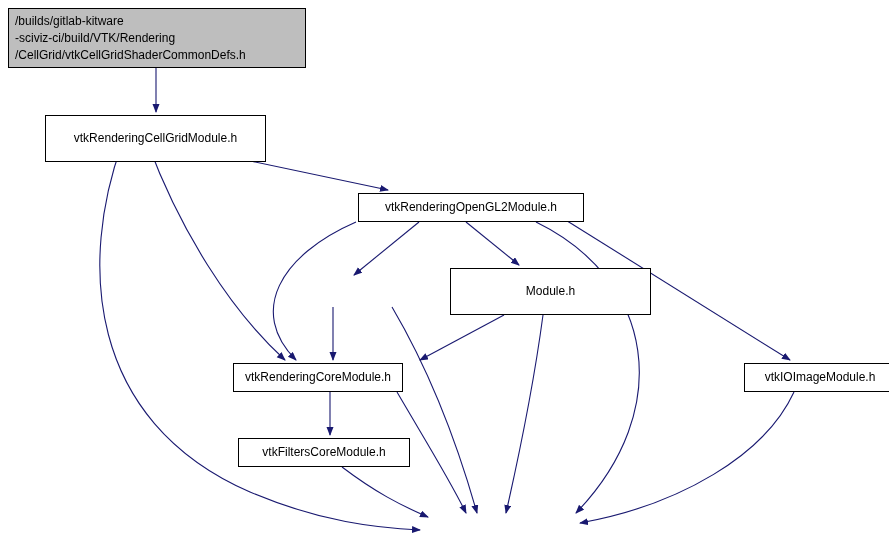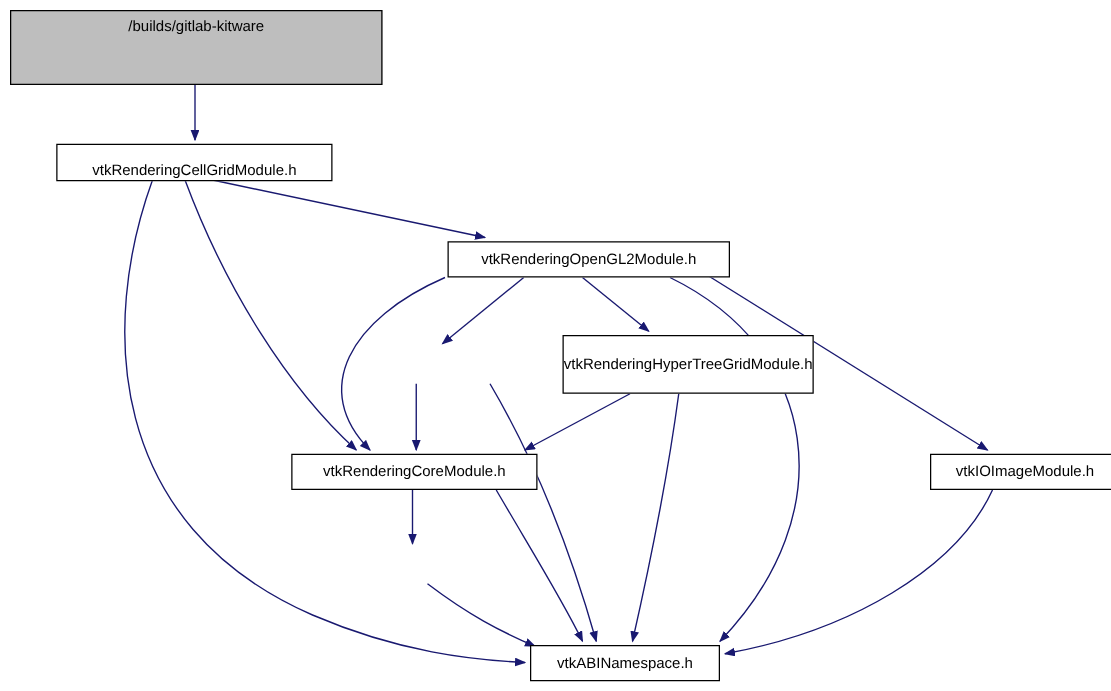--- a/index.html
+++ b/index.html
@@ -25,21 +25,21 @@
   }
   .node {
     position: absolute;
     box-sizing: border-box;
     border: 1px solid #000000;
     background: #ffffff;
     color: #000000;
     font-size: 12px;
     line-height: 15px;
     display: flex;
-    flex-direction: row;
+    flex-direction: column;
     align-items: center;
     justify-content: center;
     text-align: center;
     z-index: 2;
     white-space: nowrap;
     cursor: pointer;
   }
   .node.root {
     align-items: flex-start;
     text-align: left;
@@ -78,42 +78,43 @@
     <path class="edge" d="M504,315 L420,360" marker-end="url(#arrow)"></path>
     <path class="edge" d="M543,315 C533,390 518,460 506,513" marker-end="url(#arrow)"></path>
     <path class="edge" d="M330,392 V435" marker-end="url(#arrow)"></path>
     <path class="edge" d="M397,392 C425,440 450,480 466,513" marker-end="url(#arrow)"></path>
     <path class="edge" d="M342,467 C375,492 400,505 428,517" marker-end="url(#arrow)"></path>
     <path class="edge" d="M794,392 C765,455 680,505 580,523" marker-end="url(#arrow)"></path>
   </svg>
 
   <div class="node root" style="left:8px; top:8px; width:298px; height:60px; background:#bebebe;">
     <span>/builds/gitlab-kitware</span>
+    <span>-sciviz-ci/build/VTK/Rendering</span>
+    <span>/CellGrid/vtkCellGridShaderCommonDefs.h</span>
   </div>
 
-  <div class="node" style="left:45px; top:115px; width:221px; height:30px;align-items:flex-end;">
+  <div class="node" style="left:45px; top:115px; width:221px; height:47px;">
     <span>vtkRenderingCellGridModule.h</span>
   </div>
 
   <div class="node" style="left:330px; top:193px; width:226px; height:29px;margin-left:28px;">
     <span>vtkRenderingOpenGL2Module.h</span>
   </div>
 
 
   <div class="node" style="left:450px; top:268px; width:201px; height:47px;">
-    <span>vtkRenderingHyperTreeGrid</span>
     <span>Module.h</span>
   </div>
 
-  <div class="node" style="left:233px; top:363px; width:197px; height:29px;">
+  <div class="node" style="left:233px; top:363px; width:170px; height:29px;">
     <span>vtkRenderingCoreModule.h</span>
   </div>
 
   <div class="node" style="left:725px; top:363px; width:152px; height:29px;margin-left:19px;">
     <span>vtkIOImageModule.h</span>
   </div>
 
+  <div class="node" style="left:238px; top:438px; width:172px; height:29px;">
+    <span>vtkFiltersCoreModule.h</span>
+  </div>
 
-  <div class="node" style="left:424px; top:516px; width:152px; height:29px;">
-    <span>vtkABINamespace.h</span>
-  </div>
 
 </div>
 
 </body></html>

